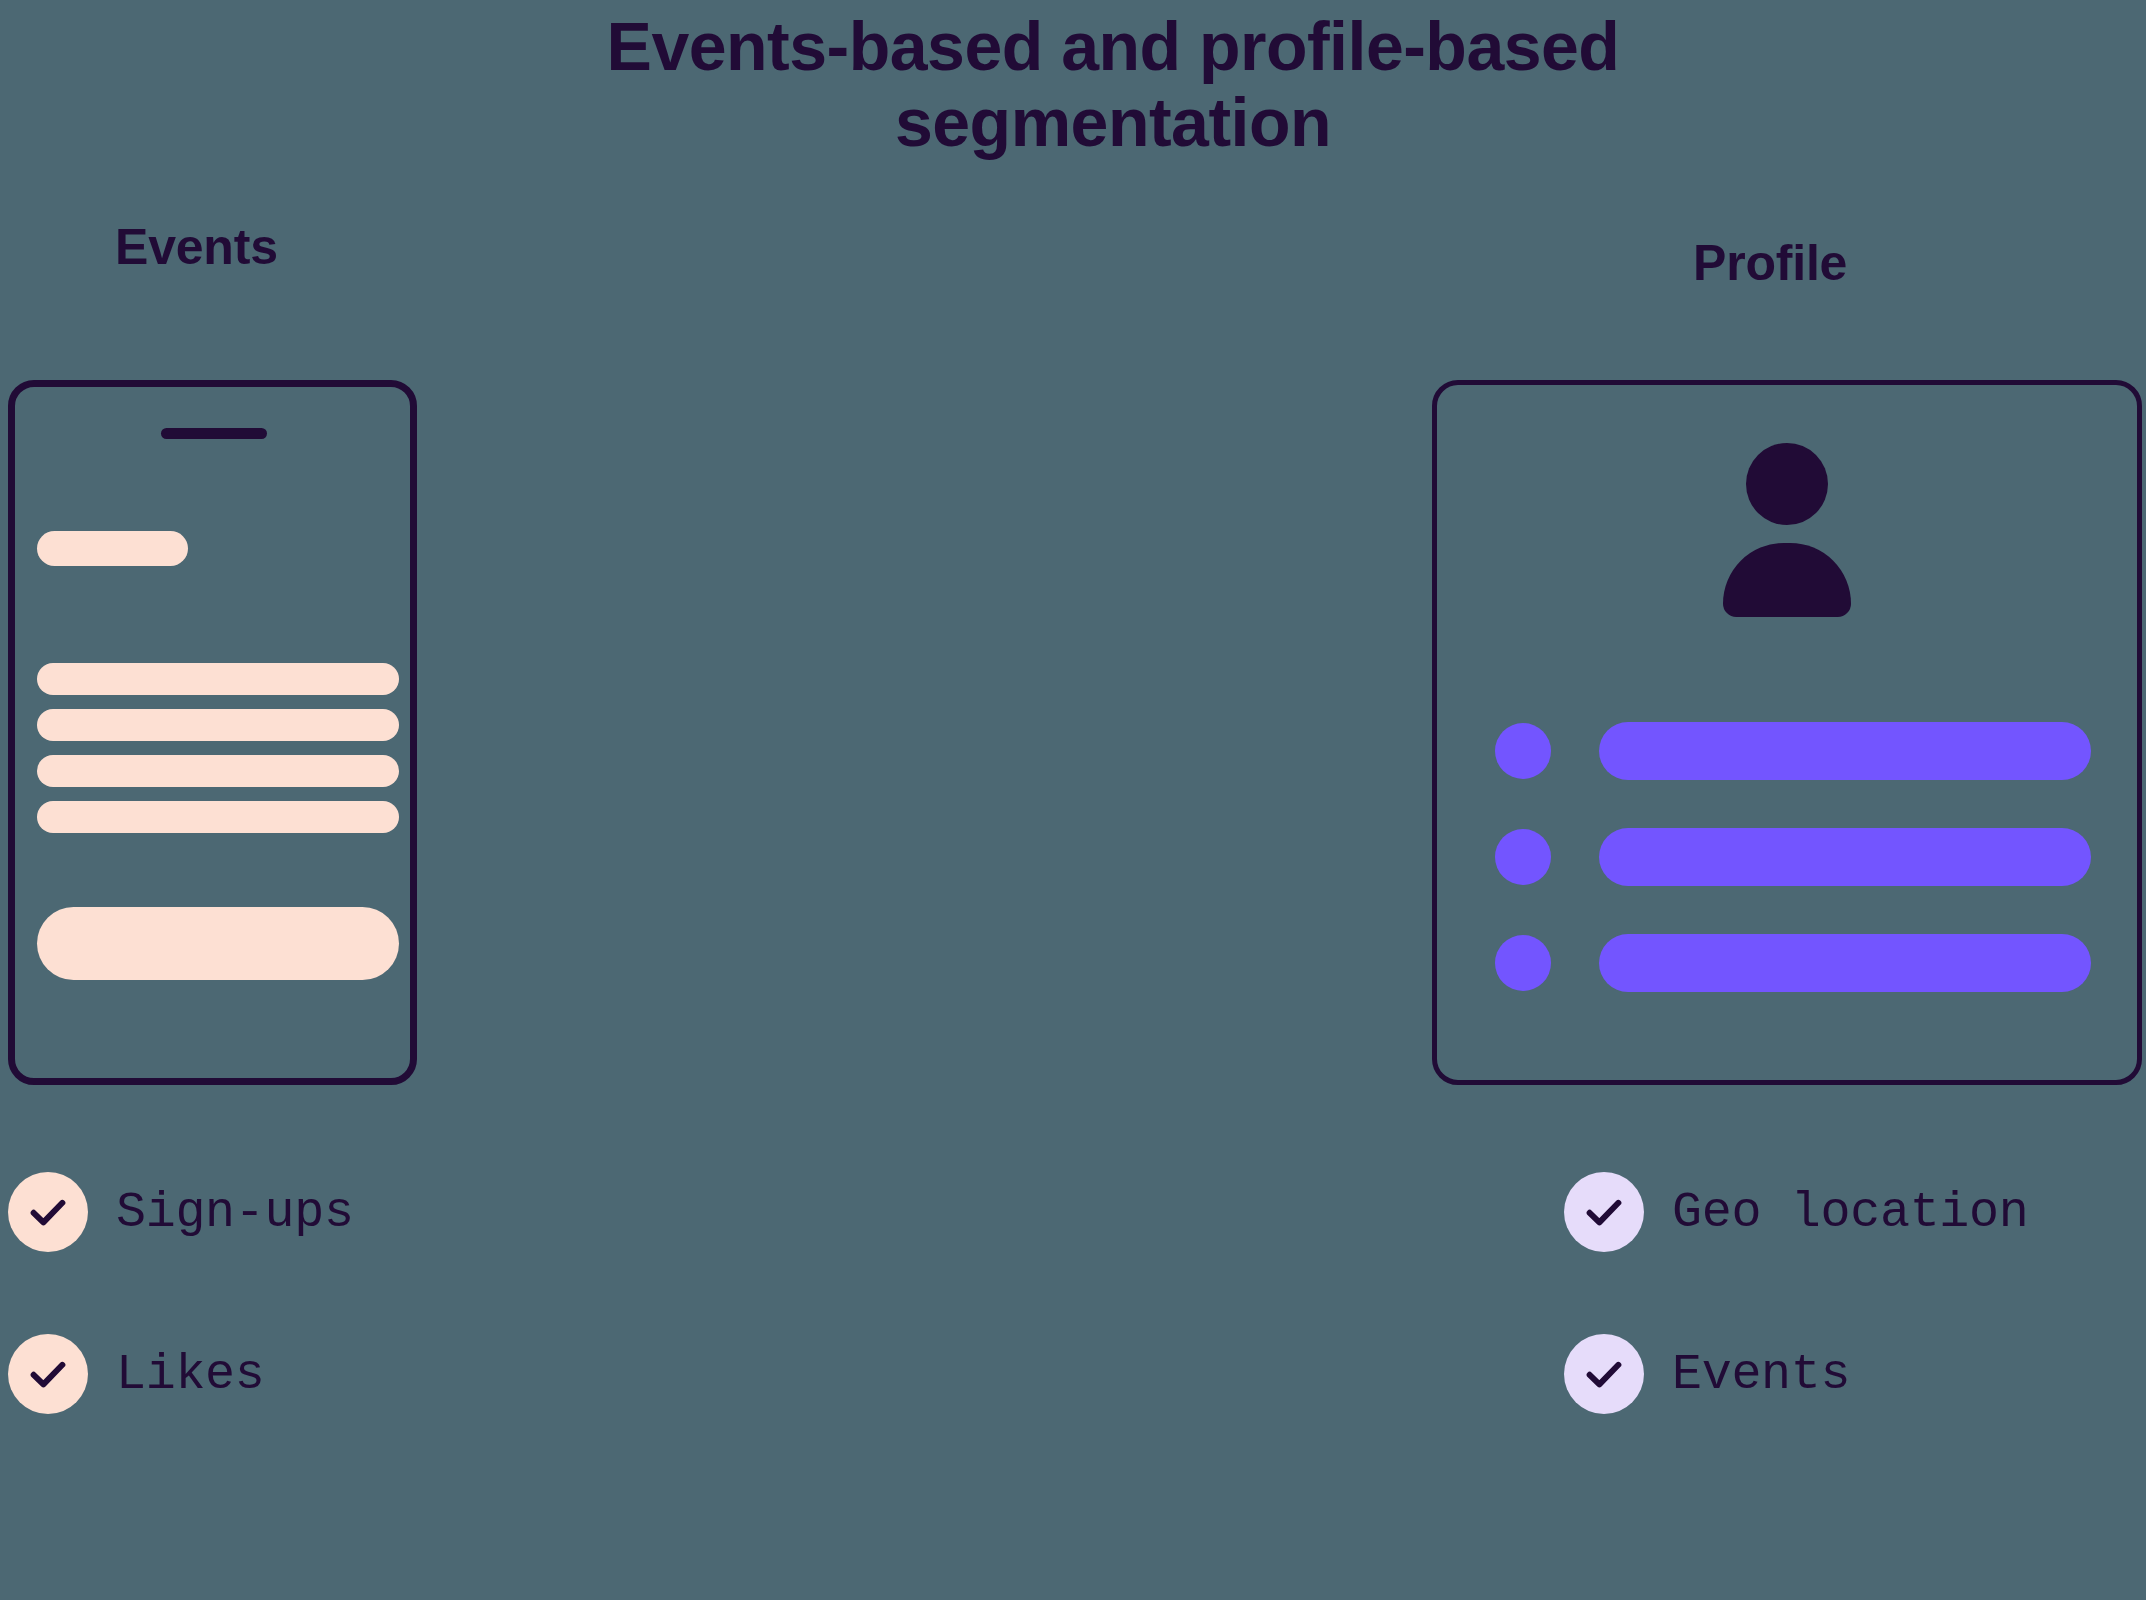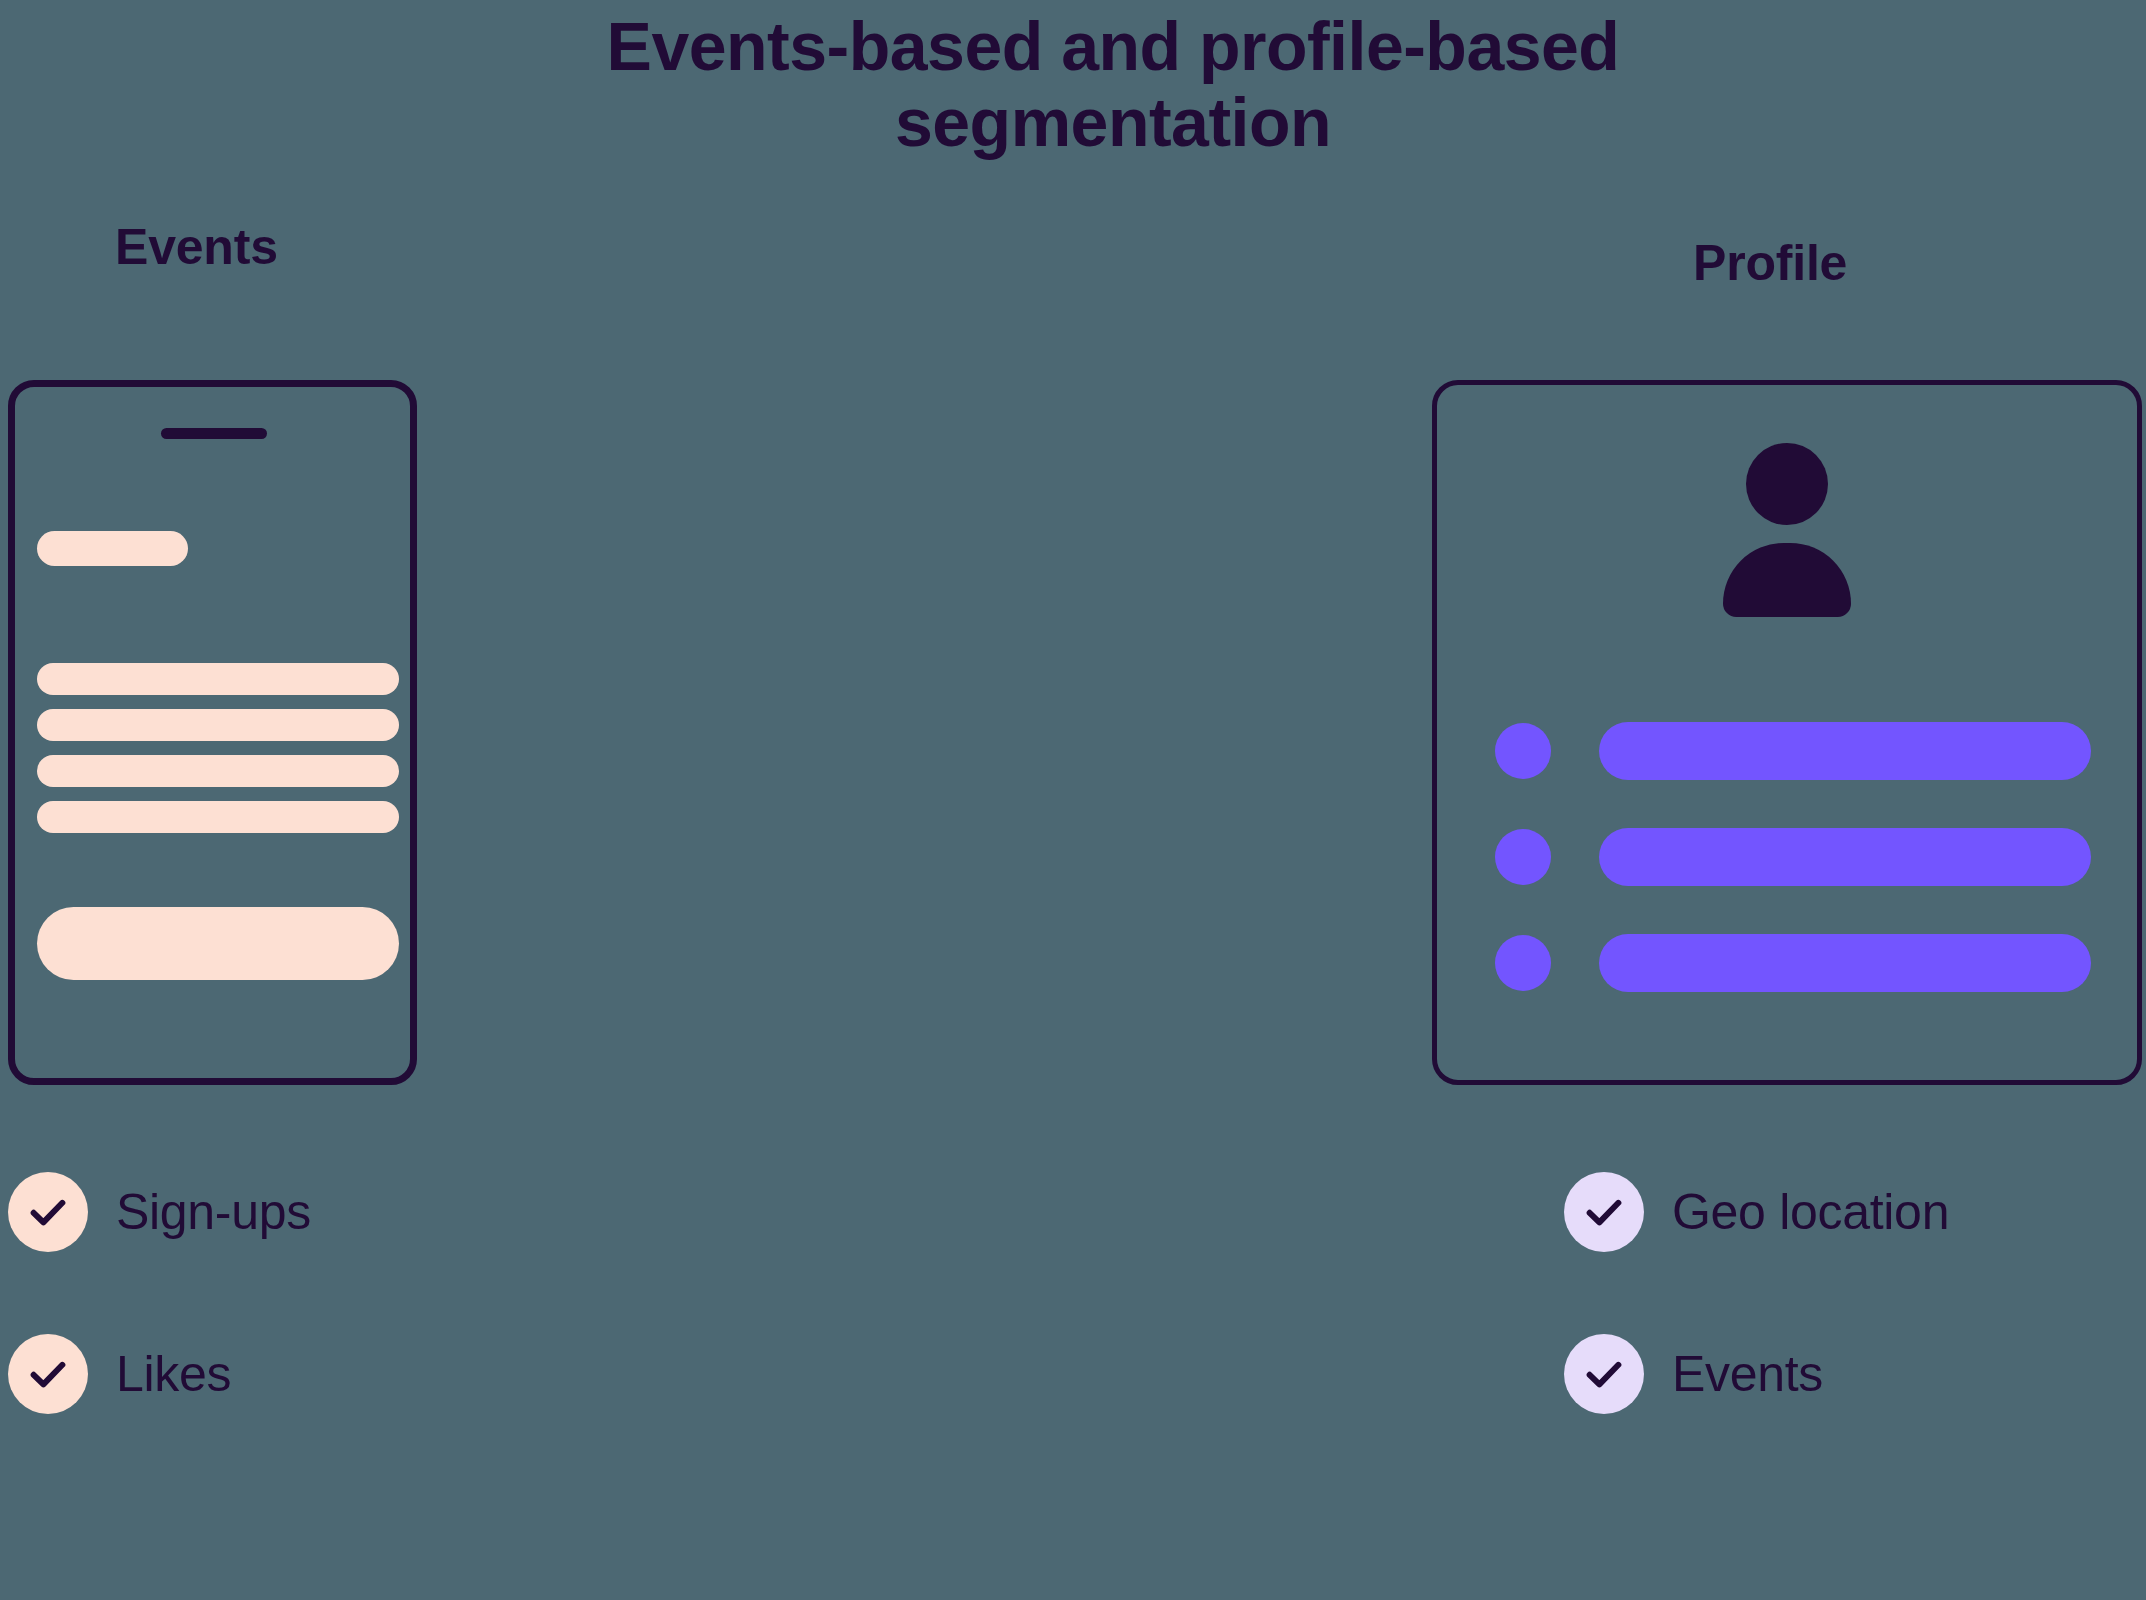--- a/index.html
+++ b/index.html
@@ -168,20 +168,21 @@
 
   .check-circle svg { display: block; }
 
   .check-label {
     margin-left: 28px;
     color: #210B36;
     font-size: 50px;
     font-weight: 400;
     letter-spacing: -0.3px;
     white-space: nowrap;
+    font-family: Liberation Mono, monospace;
   }
 </style>
 </head>
 <body>
 
 <div class="title">Events-based and profile-based segmentation</div>
 
 <div class="col-heading events">Events</div>
 
 <div class="col-heading profile">Profile</div>

